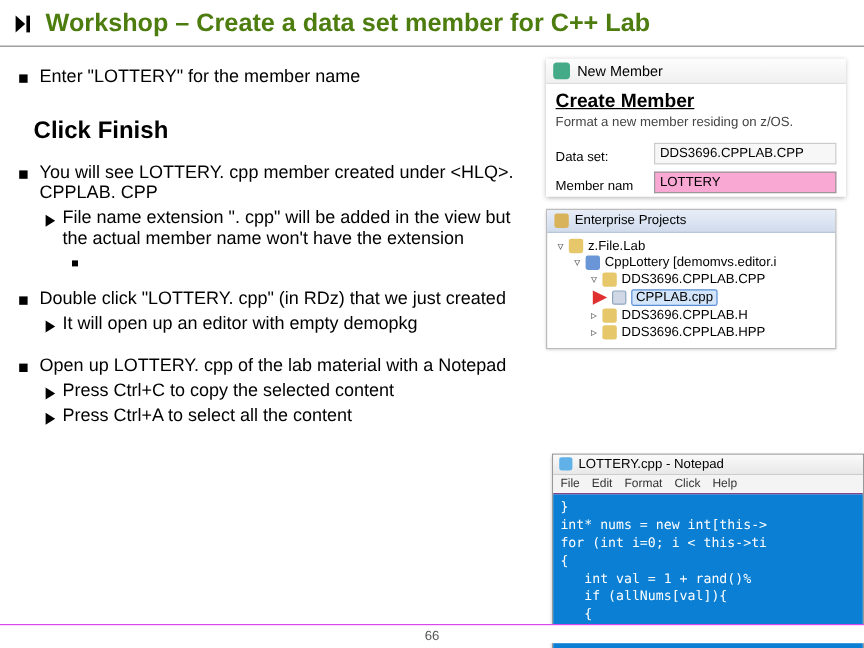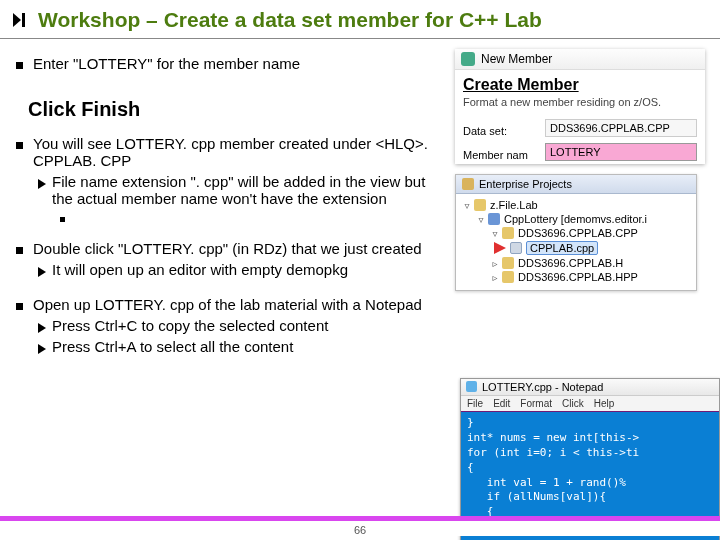--- a/index.html
+++ b/index.html
@@ -168,21 +168,21 @@
     background:#0a7fd4;color:#fff;
     font-family:Consolas,monospace;font-size:11px;
     padding:4px 6px 6px 6px;
     line-height:1.35;
     white-space:pre;
   }
   .footer {
     position:absolute;left:0;right:0;bottom:4px;
     display:flex;justify-content:center;
     font-size:11px;color:#555;
-    border-top:5px solid #d946ef;
+    border-top:1px solid #d946ef;
     padding-top:3px;
     background:#fff;
   }
 </style>
 </head>
 <body>
 
 <div class="header">
   <span class="header-icon">
     <svg width="18" height="18" viewBox="0 0 18 18">

